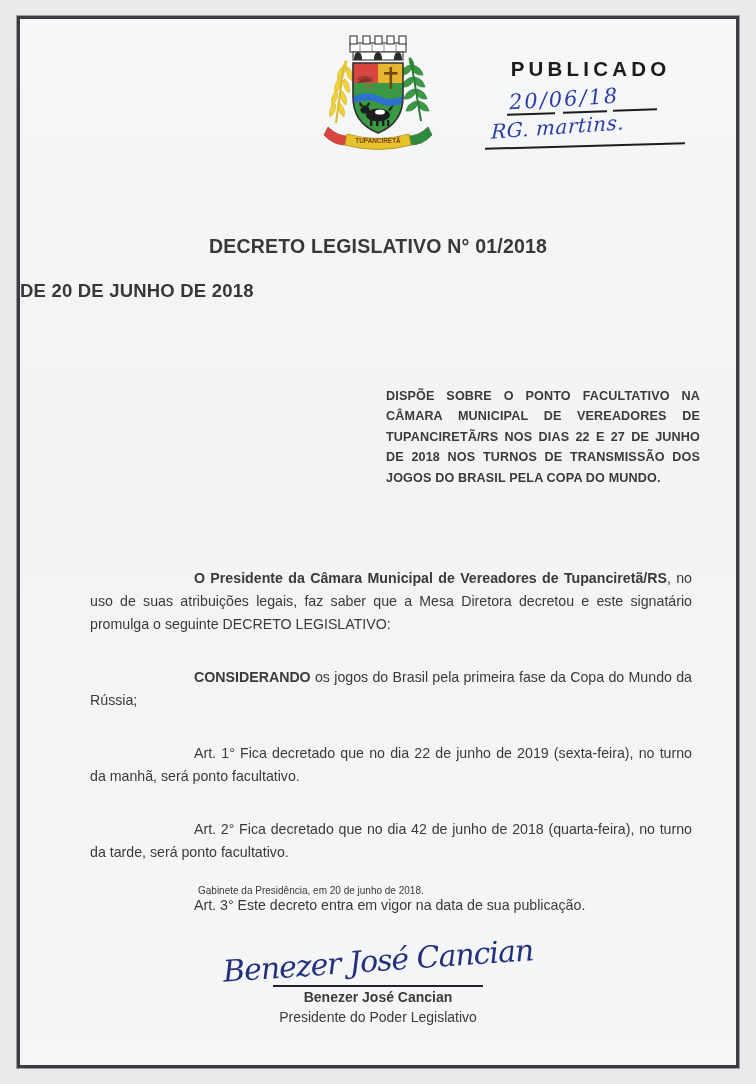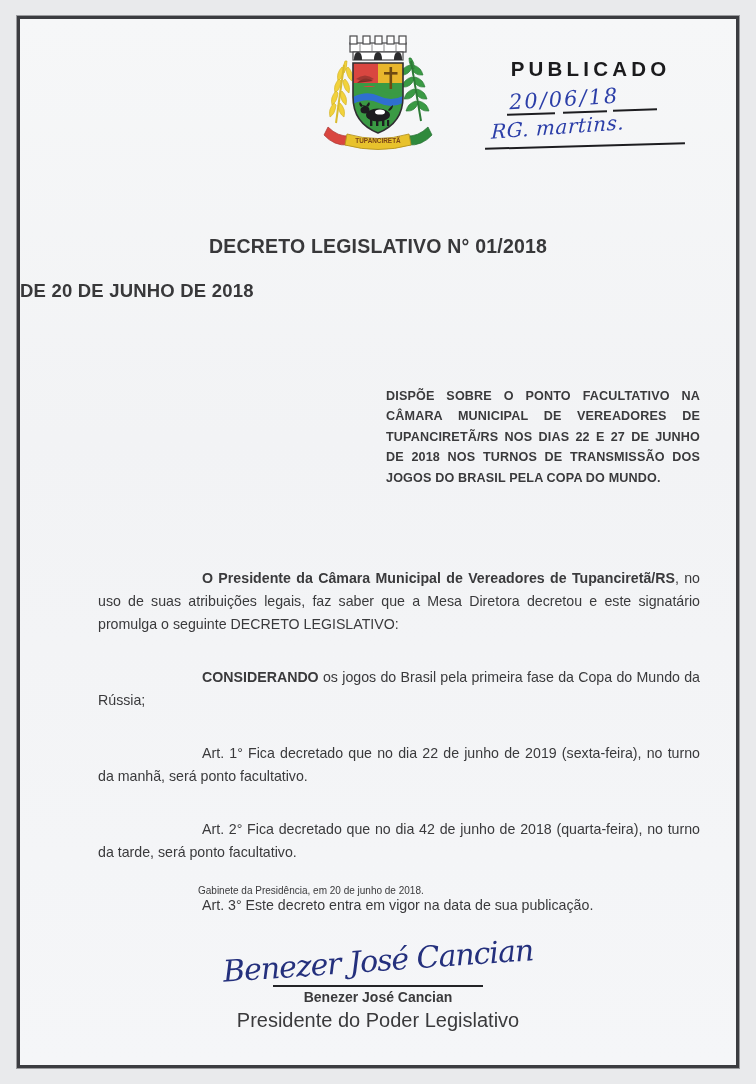--- a/index.html
+++ b/index.html
@@ -145,21 +145,21 @@
     font-weight: bold;
     line-height: 1.62;
     color: #3a3a3c;
     text-align: justify;
     letter-spacing: 0.15px;
   }
 
   
   .body-block {
     position: absolute;
-    left: 78px;
+    left: 70px;
     top: 548px;
     width: 602px;
     color: #3a3a3c;
   }
   .para {
     font-size: 14.2px;
     line-height: 1.62;
     text-align: justify;
     text-indent: 104px;
     margin: 0 0 18px 0;
@@ -208,21 +208,21 @@
     left: 0; right: 0;
     top: 40px;
     font-size: 14px;
     font-weight: bold;
     color: #3a3a3c;
   }
   .sig-role {
     position: absolute;
     left: 0; right: 0;
     top: 60px;
-    font-size: 20px;
+    font-size: 14px;
     color: #3a3a3c;
   }
 
   svg { display: block; overflow: visible; }
 </style>
 </head>
 <body>
 
 <div class="scan-outer">
   <div class="scan-border">

